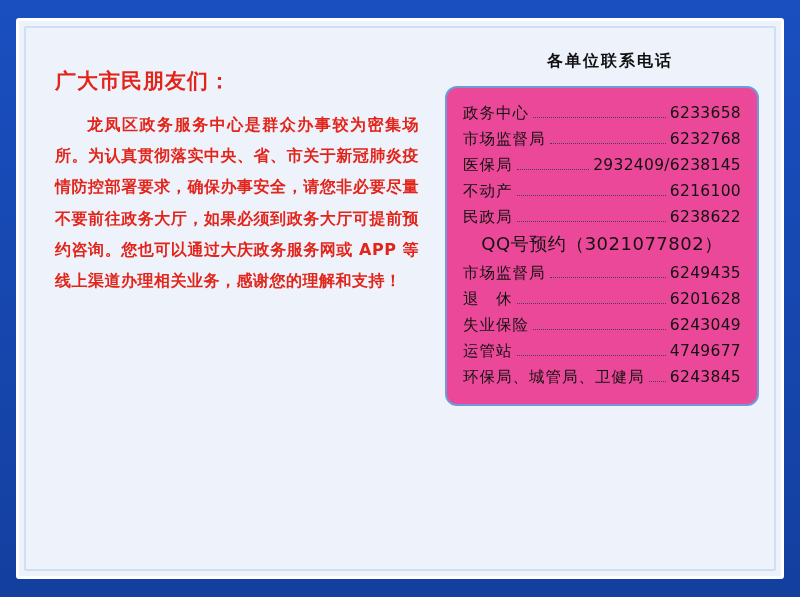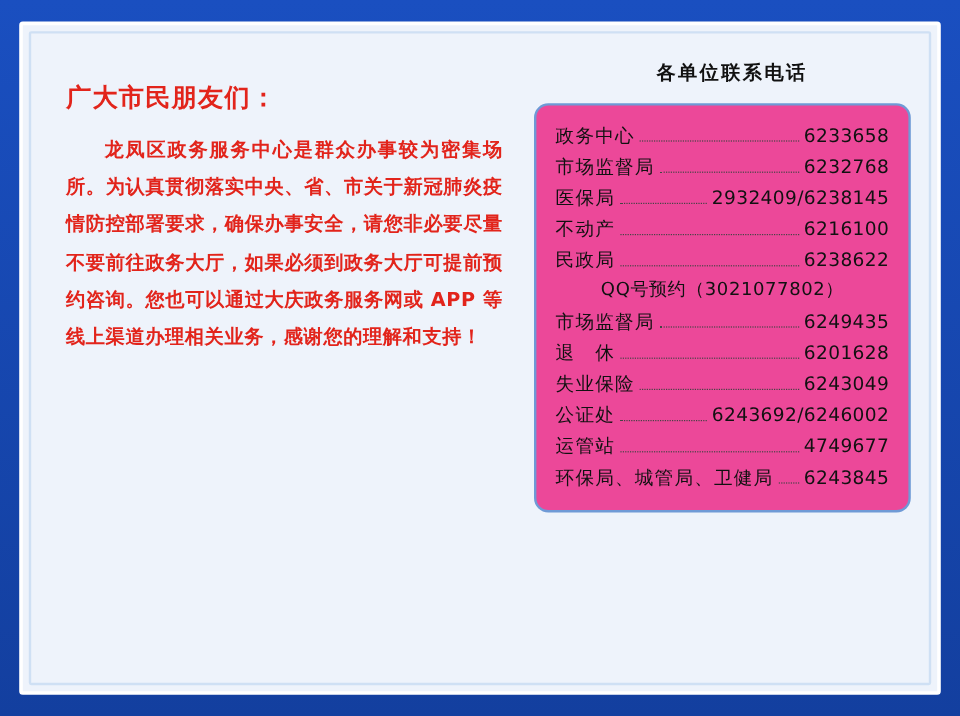--- a/index.html
+++ b/index.html
@@ -109,21 +109,21 @@
     margin: 0 4px 4px 4px;
     min-width: 8px;
   }
   .contact-number {
     font-family: "DejaVu Sans", "Liberation Sans", sans-serif;
     letter-spacing: 0.3px;
     text-align: right;
   }
   .contact-sub {
     text-align: center;
-    font-size: 15px;
+    font-size: 18px;
     font-family: "DejaVu Sans", "Liberation Sans", sans-serif;
     color: #111111;
     padding: 2px 0 4px 0;
     letter-spacing: 0.5px;
   }
 </style>
 </head>
 <body>
 
 <div class="poster">
@@ -182,25 +182,20 @@
           <span class="contact-number">6201628</span>
         </div>
 
         <div class="contact-row">
           <span class="contact-name">失业保险</span>
           <span class="contact-dots"></span>
           <span class="contact-number">6243049</span>
         </div>
 
 
-        <div class="contact-row">
-          <span class="contact-name">公证处</span>
-          <span class="contact-dots"></span>
-          <span class="contact-number">6243692/6246002</span>
-        </div>
 
         <div class="contact-row">
           <span class="contact-name">运管站</span>
           <span class="contact-dots"></span>
           <span class="contact-number">4749677</span>
         </div>
 
         <div class="contact-row">
           <span class="contact-name">环保局、城管局、卫健局</span>
           <span class="contact-dots"></span>

